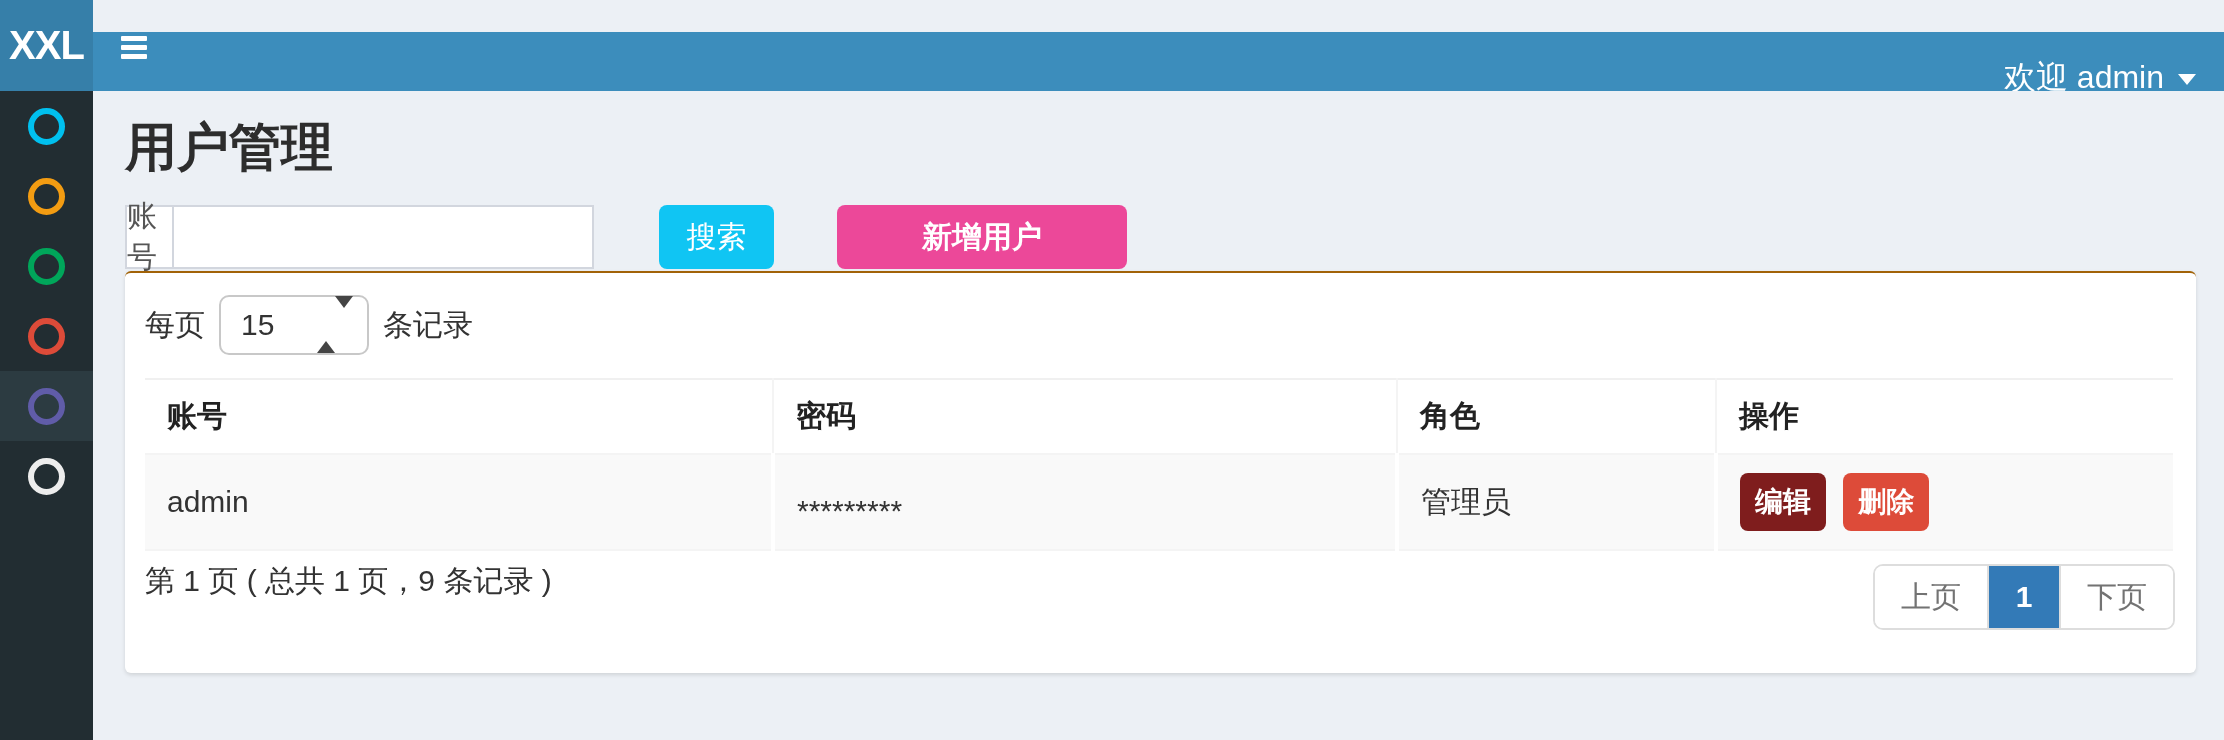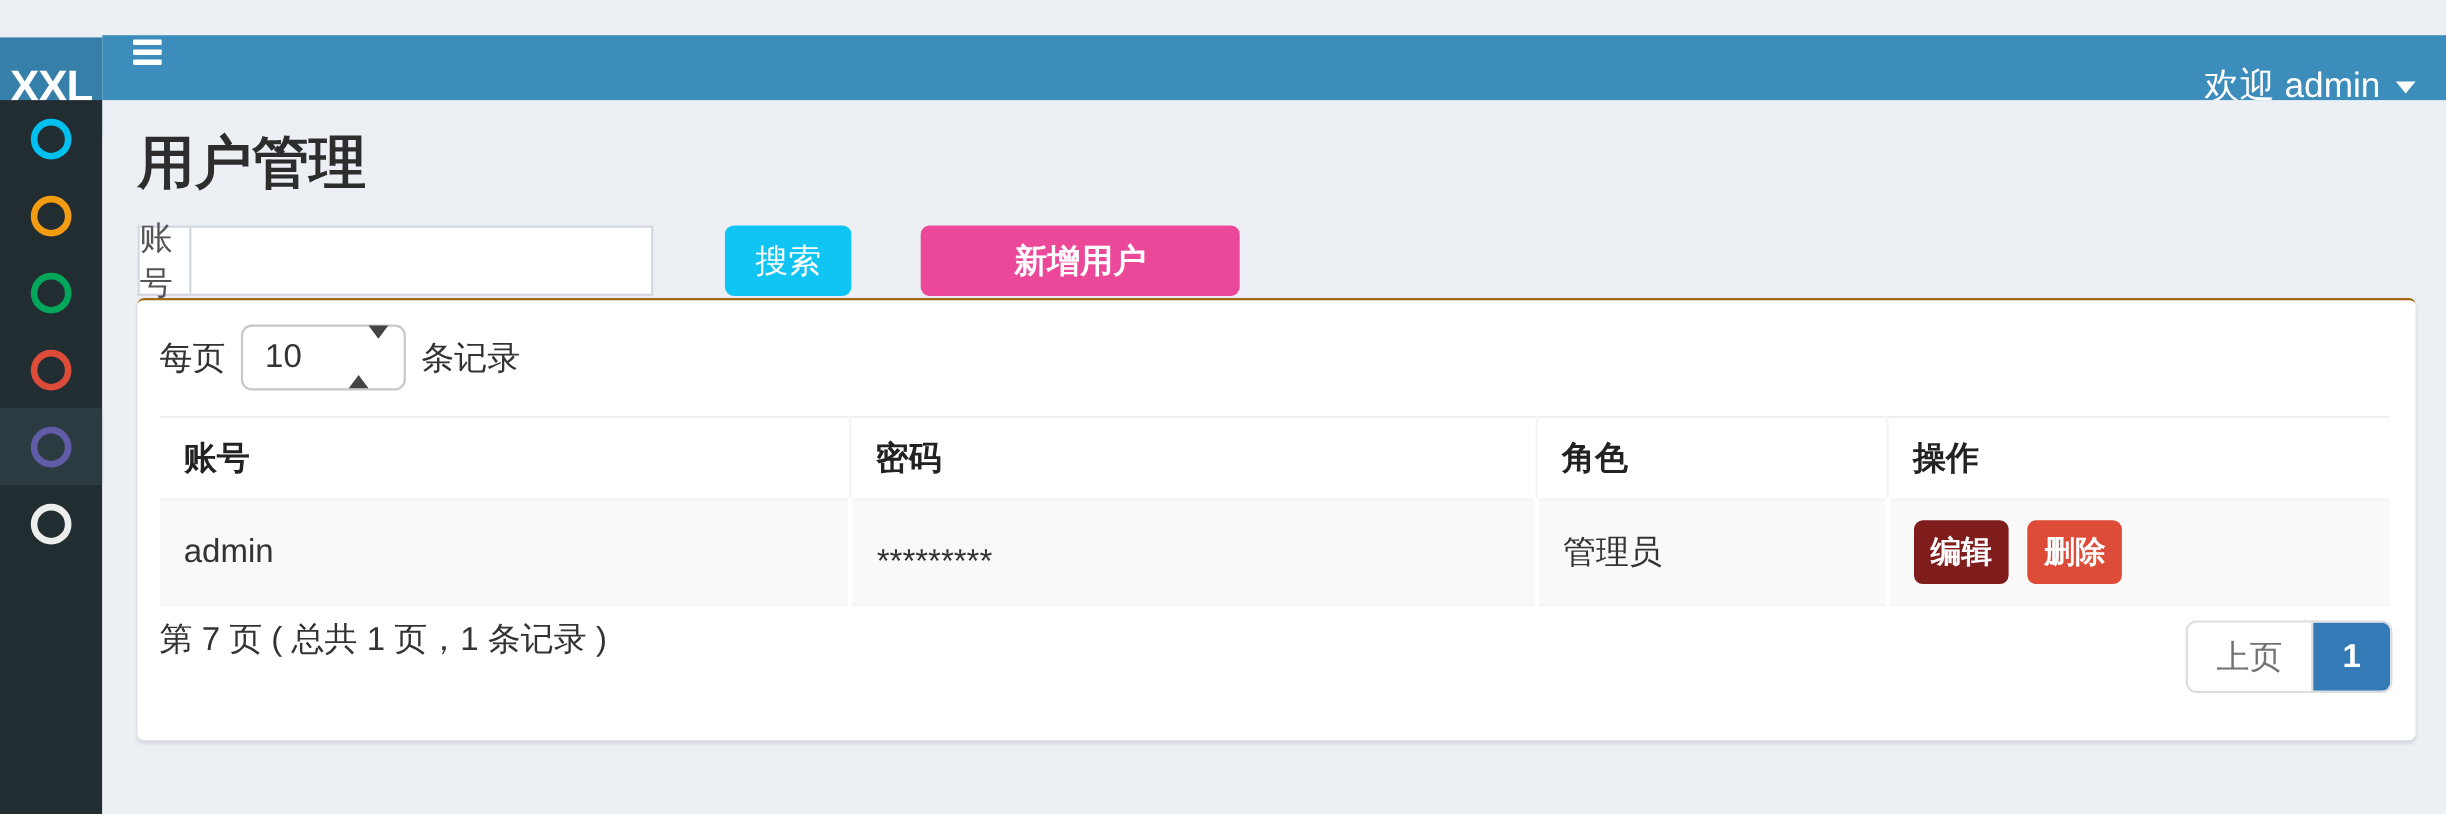--- a/index.html
+++ b/index.html
@@ -3,21 +3,21 @@
 <meta charset="utf-8">
 <style>
   * { margin:0; padding:0; box-sizing:border-box; }
   html,body { width:2224px; height:740px; overflow:hidden; }
   body { font-family:"Liberation Sans","DejaVu Sans",sans-serif; background:#ecf0f5; position:relative; color:#333; }
 
   
   .logo {
     position:absolute; left:0; top:0; width:93px; height:91px;
     background:#367fa9; color:#fff; font-size:40px; font-weight:bold;
-    display:flex; align-items:center; justify-content:center; letter-spacing:-1px;margin-top:34px;
+    display:flex; align-items:center; justify-content:center; letter-spacing:-1px;
   }
   .navbar {
     position:absolute; left:93px; top:0; right:0; height:91px;
     background:#3c8dbc; display:flex; margin-top:32px;
   }
   .hamburger { margin-left:28px; width:26px; cursor:pointer; }
   .hamburger .bar { width:26px; height:5px; background:#fff; border-radius:1px; margin:4px 0; }
   .navbar-right {
     margin-left:auto; margin-right:28px; display:flex; align-items:center;
     color:#fff; font-size:32px; cursor:pointer;
@@ -165,21 +165,21 @@
     </div>
     <button class="btn btn-search">搜索</button>
     <button class="btn btn-add">新增用户</button>
   </div>
 
   <div class="panel">
 
     <div class="per-page">
       <span>每页</span>
       <div class="select-box">
-        <span>10</span>
+        <span>15</span>
         <span class="select-arrows">
           <span class="up"></span><span class="down"></span>
         </span>
       </div>
       <span>条记录</span>
     </div>
 
     <table class="data-table">
       <colgroup>
           <col class="c1">
@@ -201,21 +201,22 @@
           <td class="pwd-cell">*********</td>
           <td>管理员</td>
           <td>
             <button class="btn-mini btn-edit">编辑</button>
             <button class="btn-mini btn-delete">删除</button>
           </td>
         </tr>
       </tbody>
     </table>
 
-    <div class="page-summary">第 7 页 ( 总共 1 页，1 条记录 )</div>
+    <div class="page-summary">第 1 页 ( 总共 1 页，9 条记录 )</div>
 
     <div class="pagination">
       <div class="page-btn prev">上页</div>
       <div class="page-btn active">1</div>
+      <div class="page-btn next">下页</div>
     </div>
 
   </div>
 </div>
 
 </body></html>

